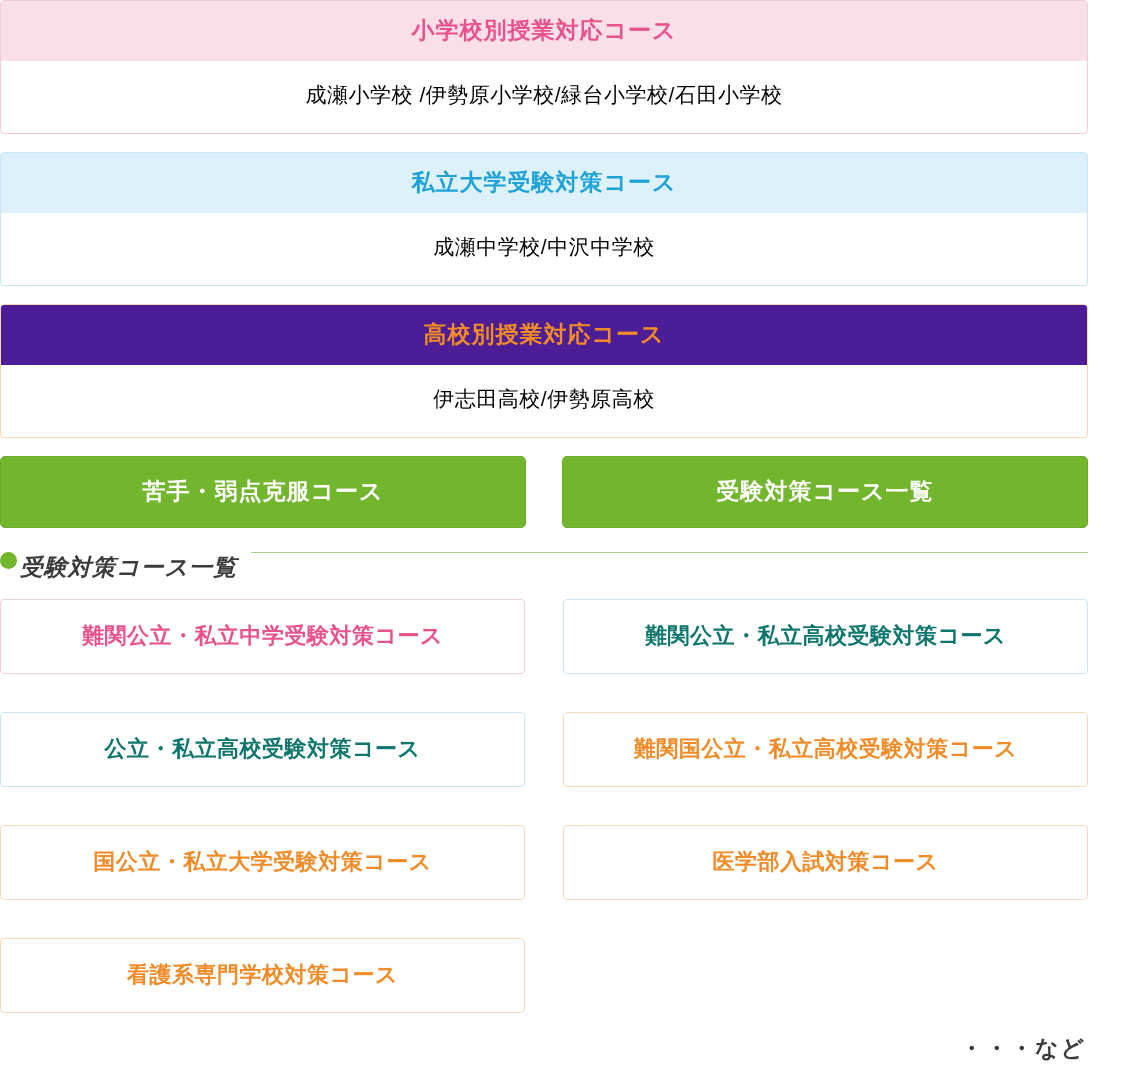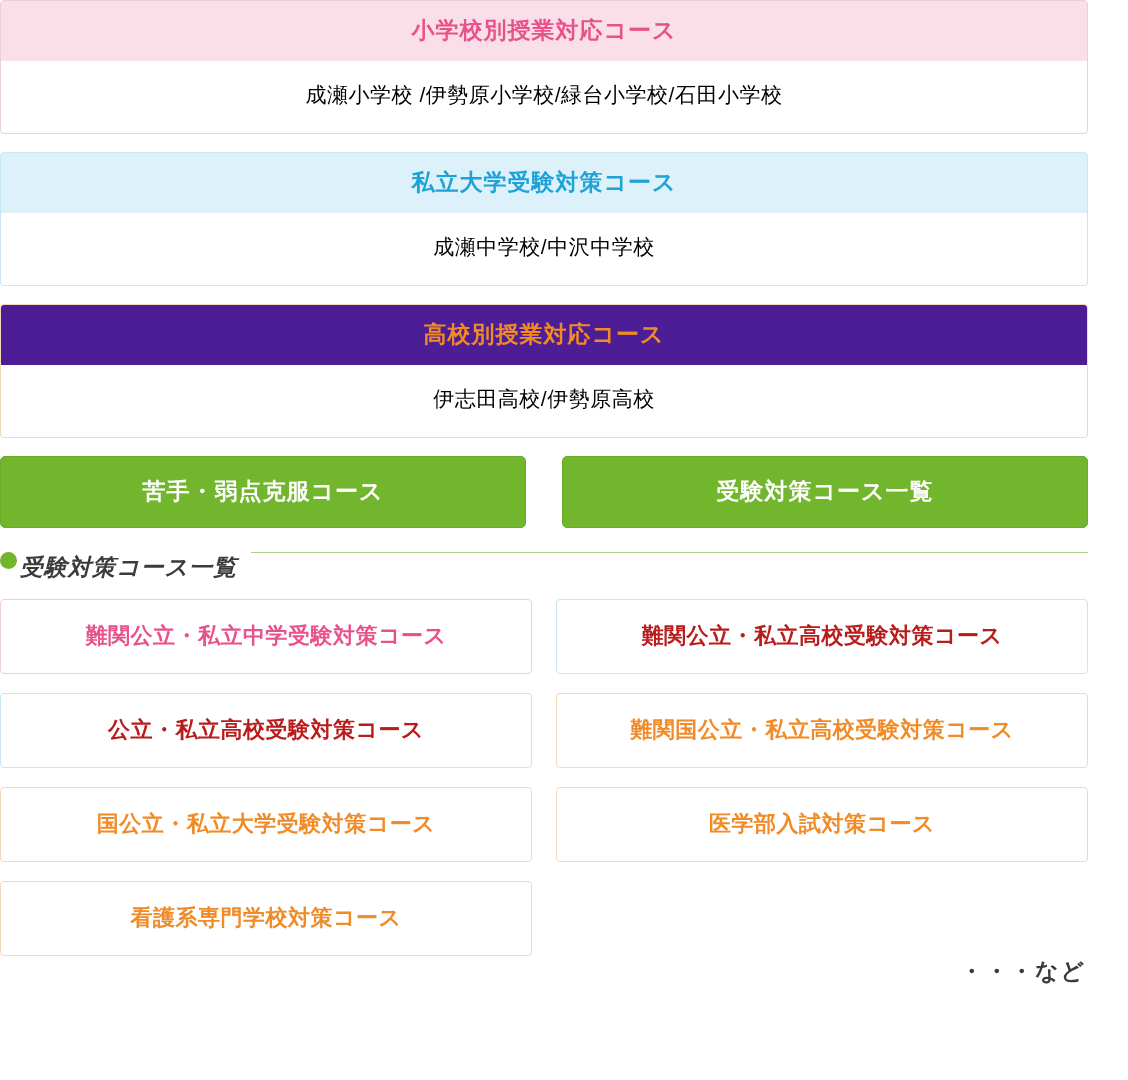--- a/index.html
+++ b/index.html
@@ -99,42 +99,44 @@
     background: #a9cf8b;
     margin-left: 14px;
   }
 
   
   .exam-grid {
     display: grid;
     grid-template-columns: 1fr 1fr;
     column-gap: 24px;
     row-gap: 19px;
+    gap: 38px;
   }
   .exam-item {
     border: 1px solid #dddddd;
     border-radius: 4px;
     text-align: center;
     font-size: 22px;
     font-weight: bold;
     letter-spacing: 0.5px;
     padding: 21px 6px 22px;
     background: #ffffff;
     box-sizing: border-box;
   }
   .exam-pink   { border-color: #f0cbd9; color: #e8528b; }
-  .exam-blue   { border-color: #c8e7f4; color: #b91c1c; }
+  .exam-blue   { border-color: #c8e7f4; color: #0f766e; }
   .exam-orange { border-color: #f6d8bb; color: #f08b27; }
 
   .footnote {
     text-align: right;
     font-size: 23px;
     font-weight: bold;
     color: #3b3b3b;
     letter-spacing: 2px;
+    margin-top: 20px;
     padding-right: 2px;
   }
 </style>
 </head>
 <body>
 
 <div class="page">
 
   <div class="school-block block-pink">
     <div class="head">小学校別授業対応コース</div>

